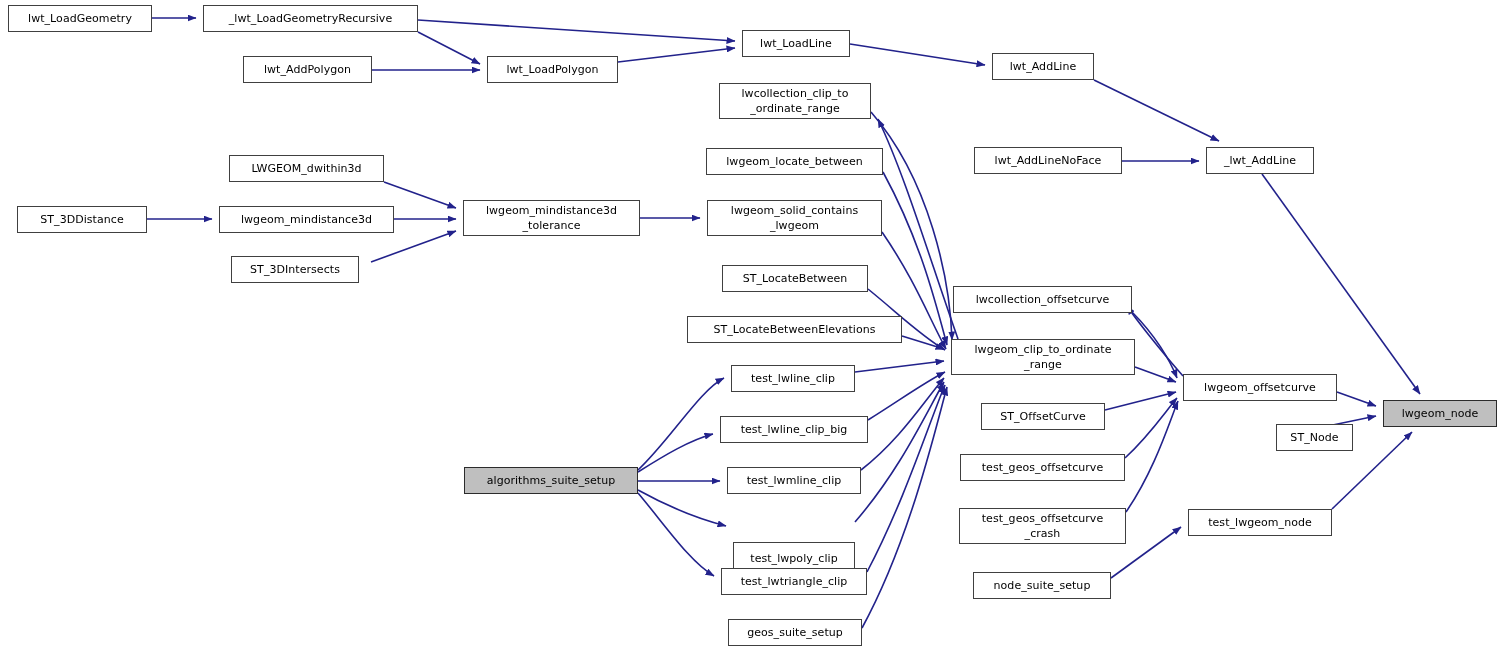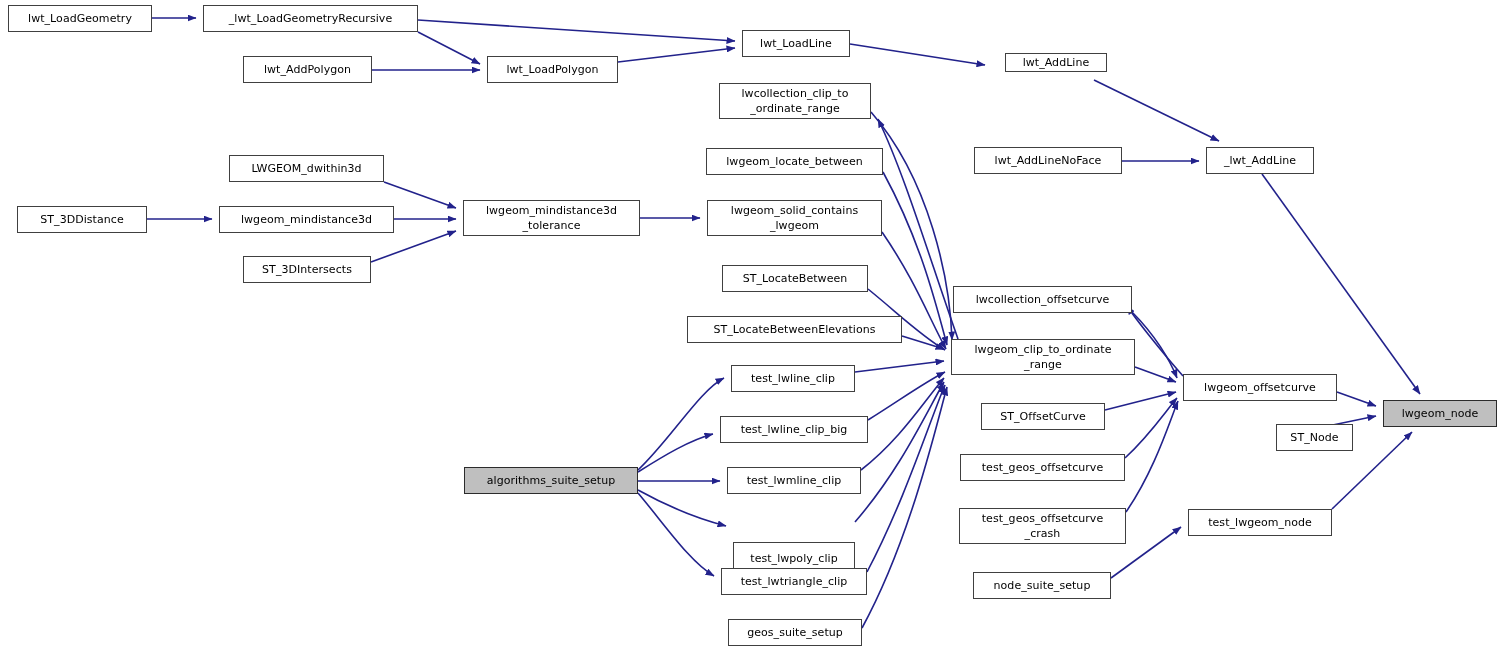--- a/index.html
+++ b/index.html
@@ -97,34 +97,34 @@
         <path d="M1332,509 L1412,432" fill="none" stroke="#22228b" stroke-width="1.6" marker-end="url(#arrowhead)"></path>
         <path d="M1111,578 L1181,527" fill="none" stroke="#22228b" stroke-width="1.6" marker-end="url(#arrowhead)"></path>
       </g>
   </svg>
   <div id="nodes">
       <div class="node" style="left: 8px; top: 5px; width: 144px; height: 27px;">lwt_LoadGeometry</div>
       <div class="node" style="left: 203px; top: 5px; width: 215px; height: 27px;">_lwt_LoadGeometryRecursive</div>
       <div class="node" style="left: 243px; top: 56px; width: 129px; height: 27px;">lwt_AddPolygon</div>
       <div class="node" style="left: 487px; top: 56px; width: 131px; height: 27px;">lwt_LoadPolygon</div>
       <div class="node" style="left: 742px; top: 30px; width: 108px; height: 27px;">lwt_LoadLine</div>
-      <div class="node" style="left: 992px; top: 53px; width: 102px; height: 19px; margin-left: 13px;">lwt_AddLine</div>
+      <div class="node" style="left: 992px; top: 53px; width: 102px; height: 27px;">lwt_AddLine</div>
       <div class="node" style="left: 1206px; top: 147px; width: 108px; height: 27px;">_lwt_AddLine</div>
       <div class="node" style="left: 974px; top: 147px; width: 148px; height: 27px;">lwt_AddLineNoFace</div>
       <div class="node" style="left: 719px; top: 83px; width: 152px; height: 36px;">lwcollection_clip_to
 _ordinate_range</div>
       <div class="node" style="left: 706px; top: 148px; width: 177px; height: 27px;">lwgeom_locate_between</div>
       <div class="node" style="left: 707px; top: 200px; width: 175px; height: 36px;">lwgeom_solid_contains
 _lwgeom</div>
       <div class="node" style="left: 722px; top: 265px; width: 146px; height: 27px;">ST_LocateBetween</div>
       <div class="node" style="left: 687px; top: 316px; width: 215px; height: 27px;">ST_LocateBetweenElevations</div>
       <div class="node" style="left: 229px; top: 155px; width: 155px; height: 27px;">LWGEOM_dwithin3d</div>
       <div class="node" style="left: 17px; top: 206px; width: 130px; height: 27px;">ST_3DDistance</div>
       <div class="node" style="left: 219px; top: 206px; width: 175px; height: 27px;">lwgeom_mindistance3d</div>
-      <div class="node" style="left: 243px; top: 256px; width: 128px; height: 27px;">ST_3DIntersects</div>
+      <div class="node" style="left: 231px; top: 256px; width: 128px; height: 27px;">ST_3DIntersects</div>
       <div class="node" style="left: 463px; top: 200px; width: 177px; height: 36px;">lwgeom_mindistance3d
 _tolerance</div>
       <div class="node" style="left: 951px; top: 339px; width: 184px; height: 36px;">lwgeom_clip_to_ordinate
 _range</div>
       <div class="node" style="left: 953px; top: 286px; width: 179px; height: 27px;">lwcollection_offsetcurve</div>
       <div class="node" style="left: 1183px; top: 374px; width: 154px; height: 27px;">lwgeom_offsetcurve</div>
       <div class="node" style="left: 981px; top: 403px; width: 124px; height: 27px;">ST_OffsetCurve</div>
       <div class="node" style="left: 1276px; top: 424px; width: 77px; height: 27px;">ST_Node</div>
       <div class="node" style="left: 960px; top: 454px; width: 165px; height: 27px;">test_geos_offsetcurve</div>
       <div class="node" style="left: 959px; top: 508px; width: 167px; height: 36px;">test_geos_offsetcurve

